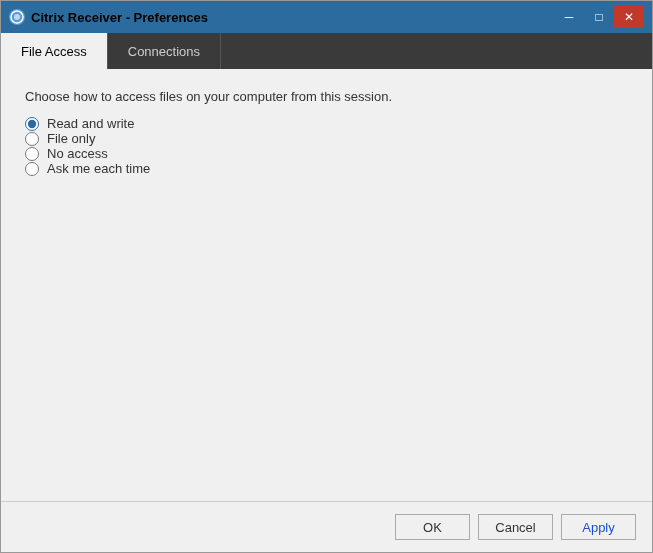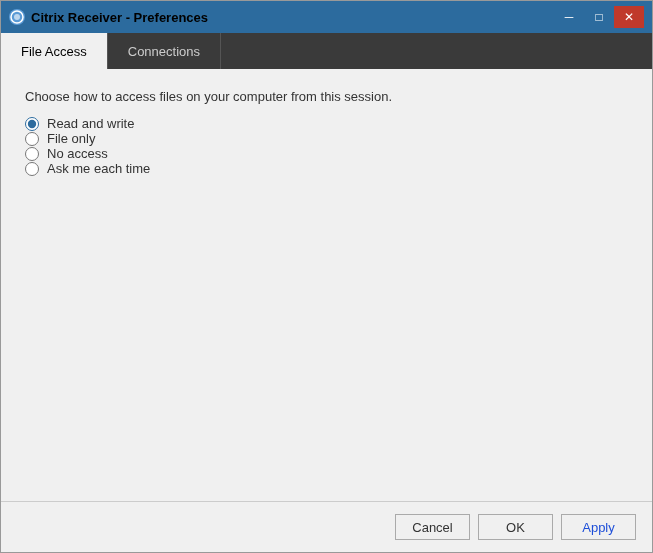--- a/index.html
+++ b/index.html
@@ -232,18 +232,18 @@
 
       <label class="radio-item">
         <input type="radio" name="file-access" style="">
         <span class="radio-label">Ask me each time</span>
       </label>
 
     </div>
   </div>
 
   <div class="footer">
+    <button class="footer-btn ok">OK</button>
     <button class="footer-btn">Cancel</button>
-    <button class="footer-btn ok">OK</button>
     <button class="footer-btn" disabled="">Apply</button>
   </div>
 
 </div>
 
 </body></html>

